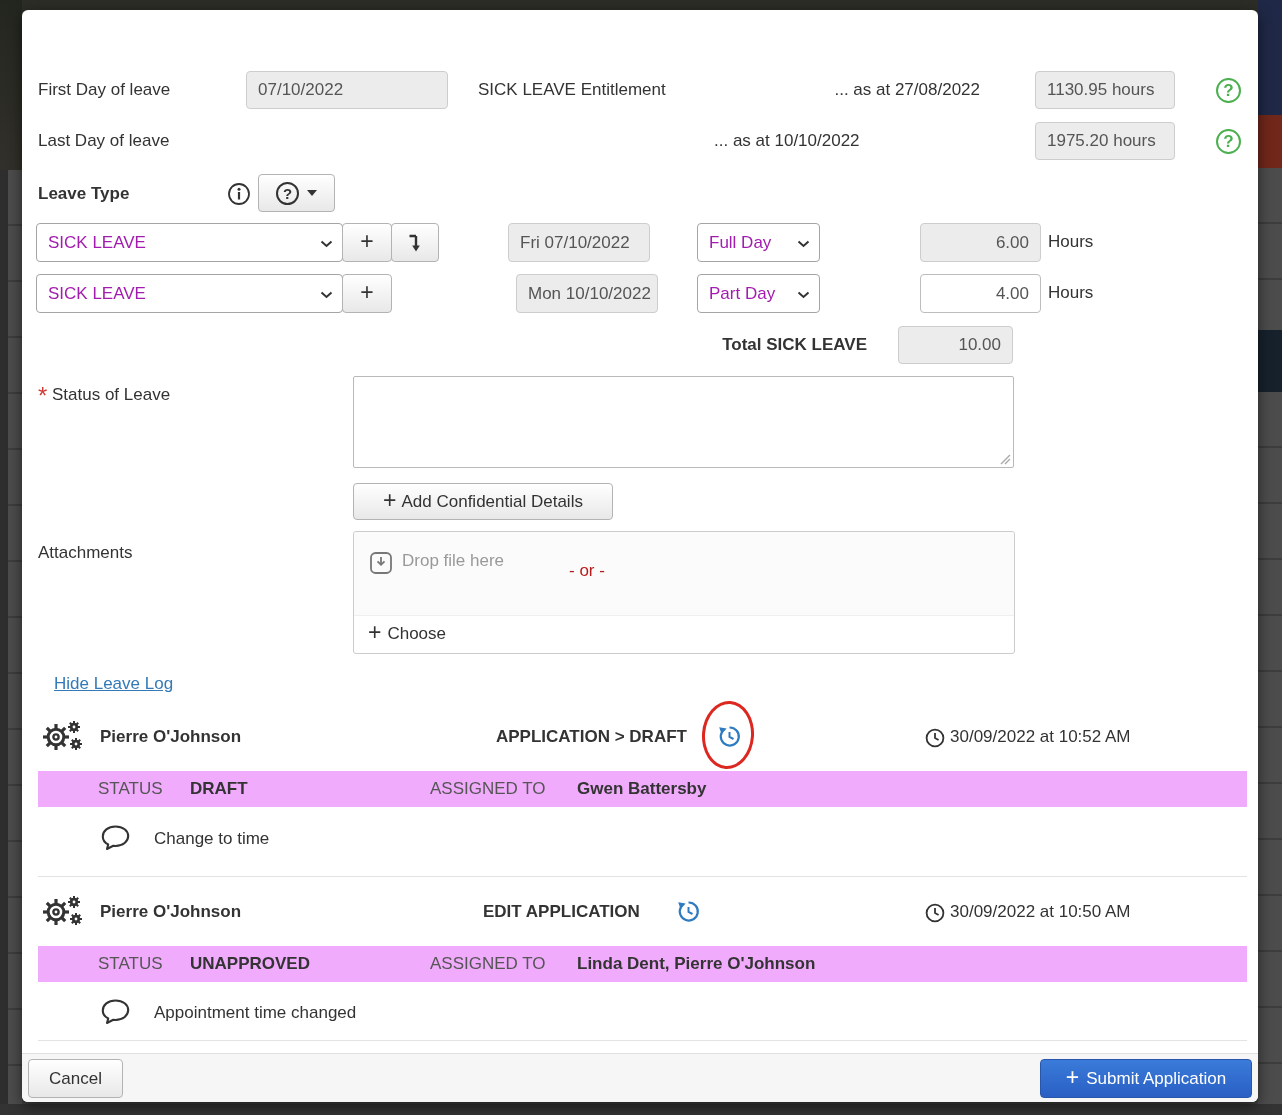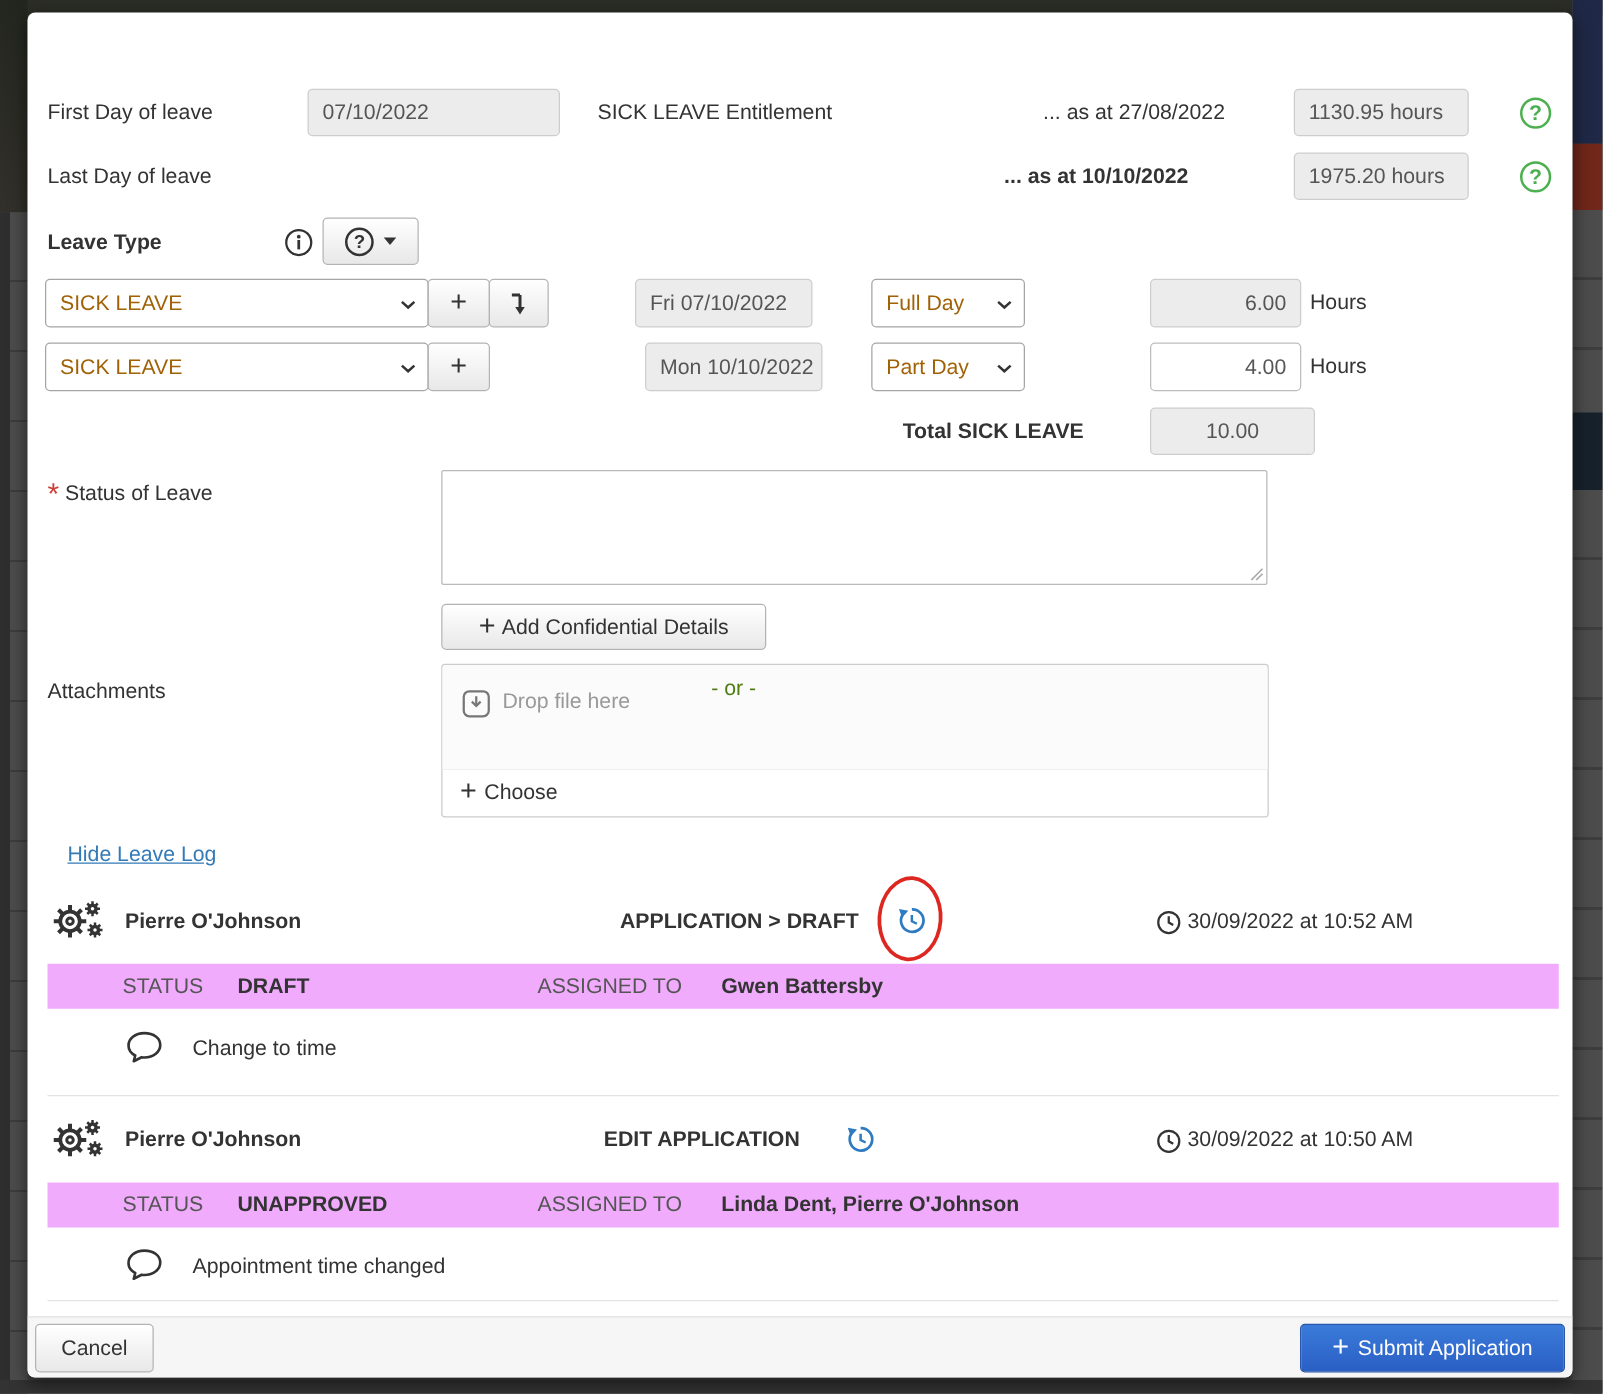--- a/index.html
+++ b/index.html
@@ -32,21 +32,21 @@
   .lbl { position:absolute; line-height:38px; color:#333; white-space:nowrap; }
   .inp {
     position:absolute; height:38px; border:1px solid #bdbdbd; border-radius:4px;
     background:#fff; color:#555; display:flex; align-items:center;
     padding:0 11px; white-space:nowrap;
   }
   .ro { background:#ececec; border-color:#cdcdcd; }
   .num { justify-content:flex-end; }
   .sel {
     position:absolute; height:39px; border:1px solid #a5a5a5; border-radius:4px;
-    background:#fff; color:#a16207; display:flex; align-items:center;
+    background:#fff; color:#a21caf; display:flex; align-items:center;
     padding:0 28px 0 11px; white-space:nowrap;
   }
   .sel .chev { position:absolute; right:9px; top:16px; }
   .btn {
     position:absolute; border:1px solid #b3b3b3; border-radius:4px;
     background:linear-gradient(#ffffff,#e8e8e8);
     display:flex; align-items:center; justify-content:center;
     color:#333; cursor:default;
   }
   .plus-glyph { font-size:23px; font-weight:400; line-height:1; margin-top:-3px; }
@@ -117,21 +117,21 @@
   <span class="lbl" style="left:456px;top:61px;">SICK LEAVE Entitlement</span>
   <span class="lbl" style="left:680px;top:61px;width:278px;text-align:right;">... as at 27/08/2022</span>
   <div class="inp ro" style="left:1013px;top:61px;width:140px;">
     <span>1130.95 hours</span>
   </div>
   <div class="q-green" style="left:1194px;top:68px;">
     <span>?</span>
   </div>
 
   <span class="lbl" style="left:16px;top:112px;">Last Day of leave</span>
-  <span class="lbl" style="left:716px;top:112px;width:278px;text-align:center;font-weight:bold;">... as at 10/10/2022</span>
+  <span class="lbl" style="left:692px;top:112px;width:278px;text-align:left;">... as at 10/10/2022</span>
   <div class="inp ro" style="left:1013px;top:112px;width:140px;">
     <span>1975.20 hours</span>
   </div>
   <div class="q-green" style="left:1194px;top:119px;">
     <span>?</span>
   </div>
 
   <span class="lbl bold" style="left:16px;top:165px;">Leave Type</span>
   <span class="icon" style="left:205px;top:172px;">
     <svg width="24" height="24" viewBox="0 0 24 24">
@@ -202,21 +202,21 @@
           <polyline points="1.5,1.5 6.5,6 11.5,1.5" fill="none" stroke="#333" stroke-width="2"></polyline>
         </svg>
     </span>
   </div>
   <div class="inp num" style="left:898px;top:264px;width:121px;height:39px;">
     <span>4.00</span>
   </div>
   <span class="lbl" style="left:1026px;top:264px;">Hours</span>
 
   <span class="lbl bold" style="left:600px;top:316px;width:245px;text-align:right;">Total SICK LEAVE</span>
-  <div class="inp ro num" style="left:898px;top:316px;width:132px;justify-content:center;">
+  <div class="inp ro num" style="left:876px;top:316px;width:115px;">
     <span>10.00</span>
   </div>
 
   <span style="position:absolute;left:16px;top:372px;color:#cf3c36;font-size:24px;">*</span>
   <span class="lbl" style="left:30px;top:366px;">Status of Leave</span>
   <div class="textarea" style="left:331px;top:366px;width:661px;height:92px;">
     <span></span>
     <span class="grip">
       <svg width="12" height="12" viewBox="0 0 12 12">
         <path d="M2 11 L11 2 M6 11 L11 6" stroke="#a9a9a9" stroke-width="1.4"></path>
@@ -233,21 +233,21 @@
   <div class="dropzone" style="left:331px;top:521px;width:662px;height:123px;">
     <div class="dz-top"></div>
     <span class="icon" style="left:14px;top:18px;">
       <svg width="26" height="26" viewBox="0 0 26 26">
         <rect x="3" y="3" width="20" height="20" rx="4.5" fill="none" stroke="#777" stroke-width="1.8"></rect>
         <path d="M13 7 V14.2" stroke="#777" stroke-width="1.8" fill="none"></path>
         <path d="M9.5 11.3 L13 14.8 L16.5 11.3" stroke="#777" stroke-width="1.8" fill="none"></path>
       </svg>
     </span>
     <span style="position:absolute;left:48px;top:19px;color:#999;">Drop file here</span>
-    <span style="position:absolute;left:215px;top:9px;color:#4d7c0f;">- or -</span>
+    <span style="position:absolute;left:215px;top:29px;color:#b91c1c;">- or -</span>
     <div style="position:absolute;left:14px;top:92px;display:flex;align-items:center;gap:6px;color:#333;">
       <span class="plus-glyph">+</span>
       <span>Choose</span>
     </div>
   </div>
 
   <span class="link" style="left:32px;top:664px;">Hide Leave Log</span>
 
   <span class="icon" style="left:18px;top:707px;">
     <svg width="46" height="42" viewBox="0 0 46 42">

